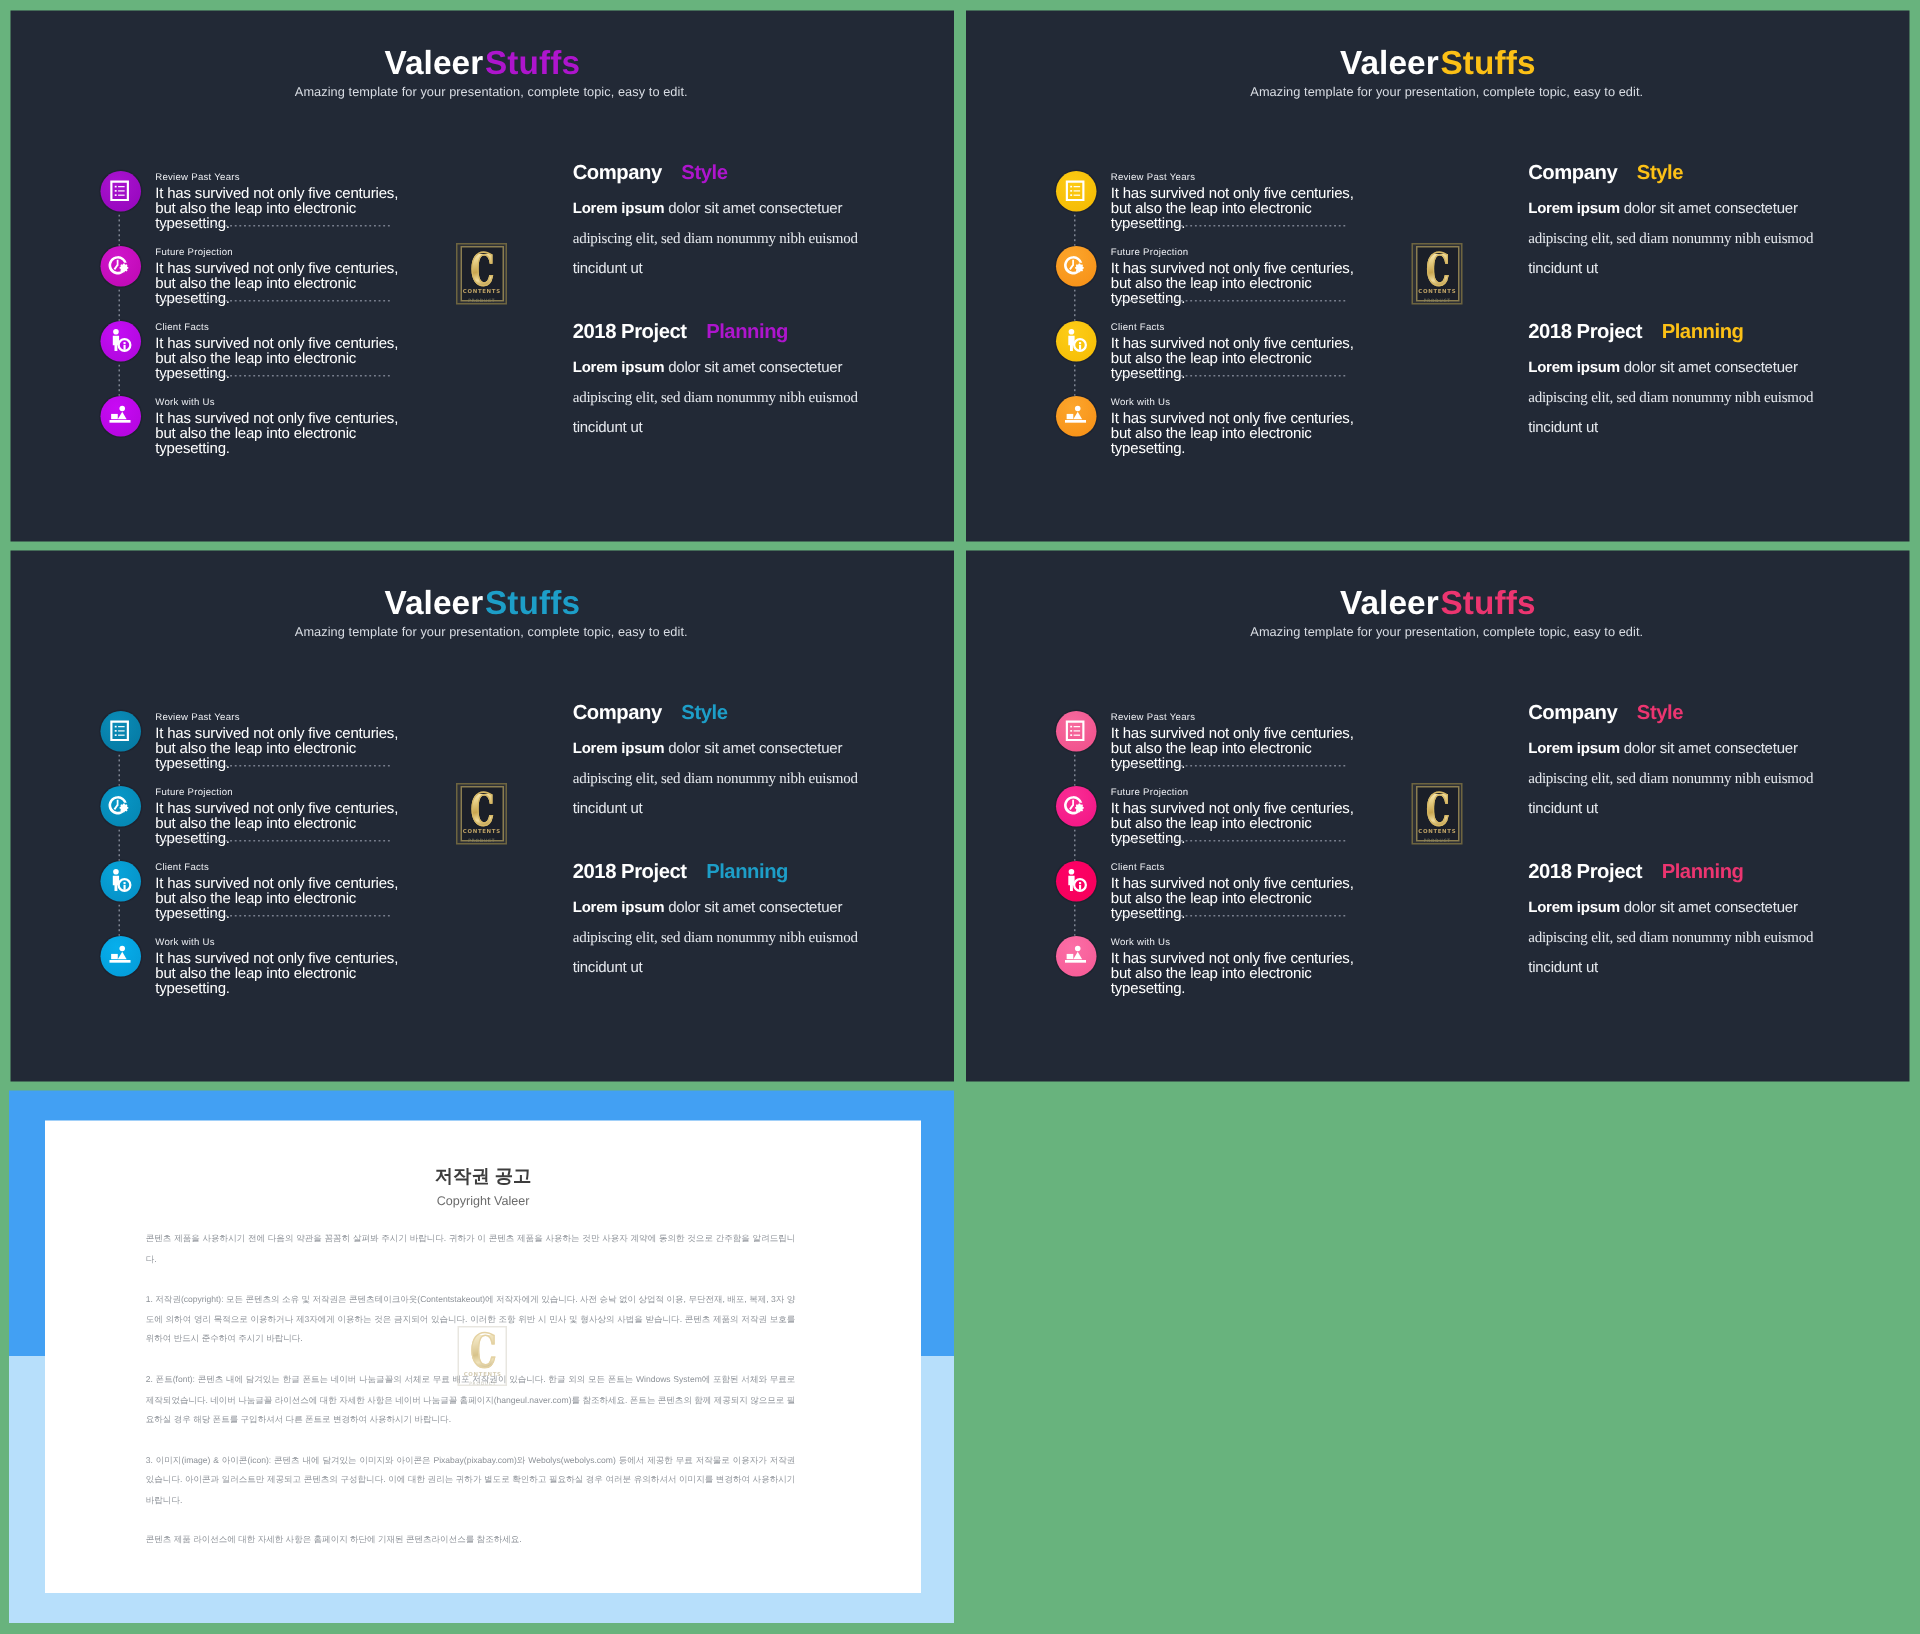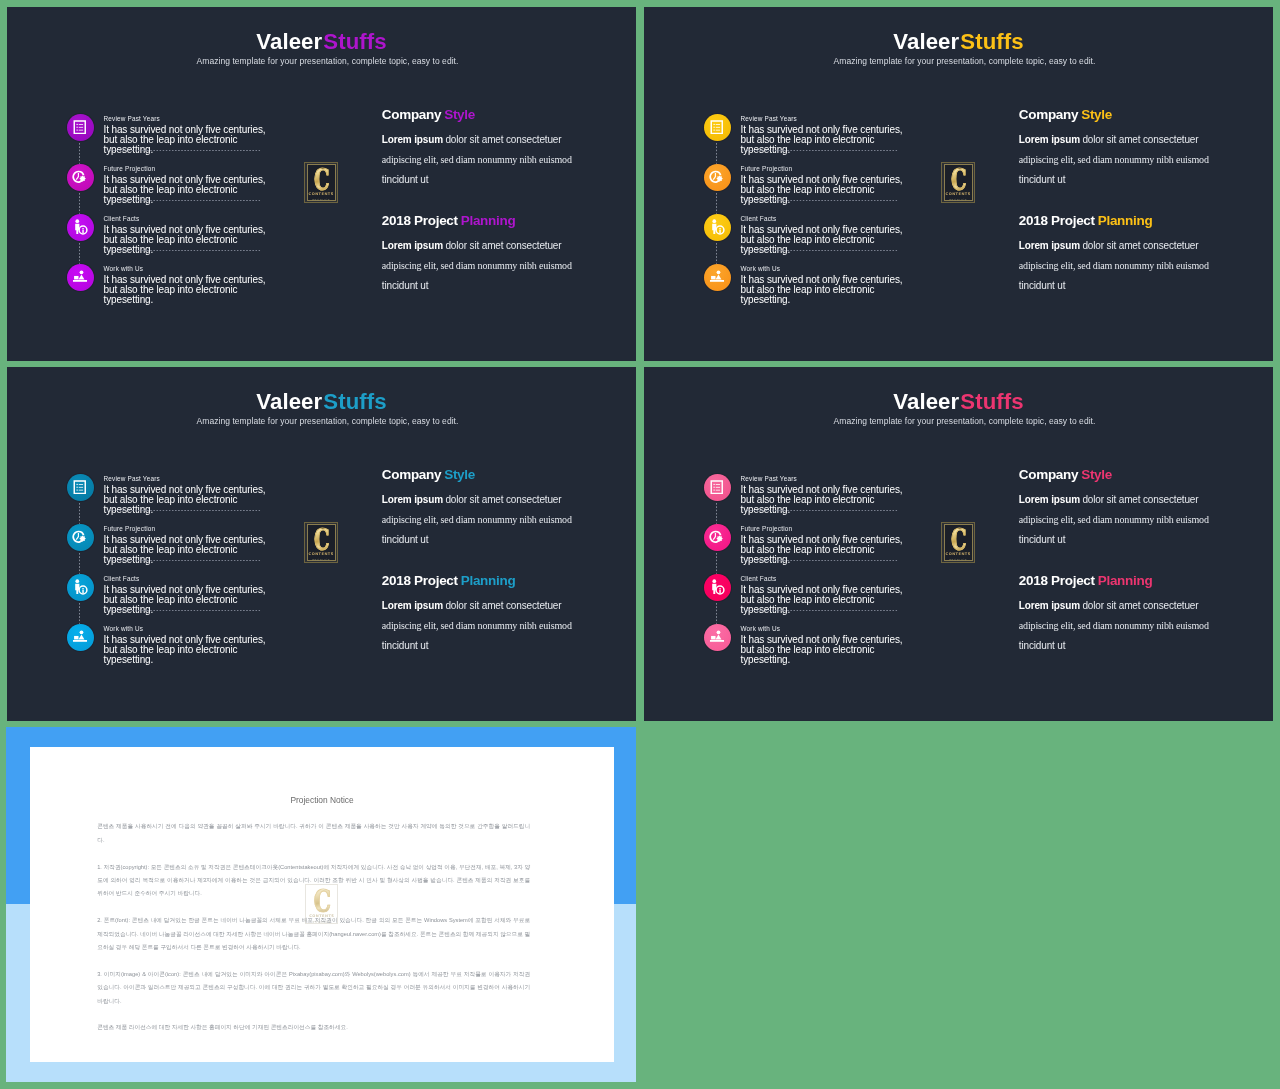--- a/index.html
+++ b/index.html
@@ -56,21 +56,21 @@
   .badge-t1{font-size:3.6px;letter-spacing:.45px;color:#bda165;margin-top:1.6px;font-weight:bold;
             font-family:"DejaVu Sans",sans-serif;}
   .badge-t2{font-size:2.9px;letter-spacing:.55px;color:#8a8564;margin-top:2px;
             font-family:"DejaVu Sans",sans-serif;}
 
   
   .rc{position:absolute;left:374.8px;top:100.9px;width:230px;}
   .rc-blk{position:absolute;left:0;width:230px;}
   .rc-h{position:absolute;left:0;top:0;font-size:13.5px;font-weight:bold;color:#ffffff;
         line-height:1;letter-spacing:-0.3px;white-space:nowrap;}
-  .rc-h .accent{margin-left:3px;}
+  .rc-h .accent{margin-left:13px;}
   .rc-p{position:absolute;left:0;font-size:10px;color:#e6e9ee;line-height:1;
         letter-spacing:-0.15px;white-space:nowrap;}
   .rc-p b{color:#ffffff;font-weight:bold;margin-right:2.5px;text-align:right;}
   .p1{top:27px;} .p2{top:47px;font-family:Liberation Serif, serif;} .p3{top:67px;}
 
   
   .a0{color:#ae15cd;} .a1{color:#fcc016;} .a2{color:#1d9ec8;} .a3{color:#ec3570;}
 
   
   .b00{background:radial-gradient(circle at 40% 28%,#a913cf,#9405bb);}
@@ -560,21 +560,22 @@
       <div class="rc-h"><span>2018 Project</span><span class="accent a3">Planning</span></div>
       <div class="rc-p p1"><b>Lorem ipsum</b><span>dolor sit amet consectetuer</span></div>
       <div class="rc-p p2">adipiscing elit, sed diam nonummy nibh euismod</div>
       <div class="rc-p p3">tincidunt ut</div>
     </div>
   </div>
 </div>
 <div class="docpanel">
   <div class="lower"></div>
   <div class="page">
-    <div class="doc-h2">Projection Notice</div>
+    <div class="doc-h1">저작권 공고</div>
+    <div class="doc-h2">Copyright Valeer</div>
     <div class="doc-body">
       <p>콘텐츠 제품을 사용하시기 전에 다음의 약관을 꼼꼼히 살펴봐 주시기 바랍니다. 귀하가 이 콘텐츠 제품을 사용하는 것만 사용자 계약에 동의한 것으로 간주함을 알려드립니다.</p>
       <p>1. 저작권(copyright): 모든 콘텐츠의 소유 및 저작권은 콘텐츠테이크아웃(Contentstakeout)에 저작자에게 있습니다. 사전 승낙 없이 상업적 이용, 무단전재, 배포, 복제, 3자 양도에 의하여 영리 목적으로 이용하거나 제3자에게 이용하는 것은 금지되어 있습니다. 이러한 조항 위반 시 민사 및 형사상의 사법을 받습니다. 콘텐츠 제품의 저작권 보호를 위하여 반드시 준수하여 주시기 바랍니다.</p>
       <p>2. 폰트(font): 콘텐츠 내에 담겨있는 한글 폰트는 네이버 나눔글꼴의 서체로 무료 배포 저작권이 있습니다. 한글 외의 모든 폰트는 Windows System에 포함된 서체와 무료로 제작되었습니다. 네이버 나눔글꼴 라이선스에 대한 자세한 사항은 네이버 나눔글꼴 홈페이지(hangeul.naver.com)를 참조하세요. 폰트는 콘텐츠의 함께 제공되지 않으므로 필요하실 경우 해당 폰트를 구입하셔서 다른 폰트로 변경하여 사용하시기 바랍니다.</p>
       <p>3. 이미지(image) &amp; 아이콘(icon): 콘텐츠 내에 담겨있는 이미지와 아이콘은 Pixabay(pixabay.com)와 Webolys(webolys.com) 등에서 제공한 무료 저작물로 이용자가 저작권있습니다. 아이콘과 일러스트만 제공되고 콘텐츠의 구성합니다. 이에 대한 권리는 귀하가 별도로 확인하고 필요하실 경우 여러분 유의하셔서 이미지를 변경하여 사용하시기 바랍니다.</p>
       <p>콘텐츠 제품 라이선스에 대한 자세한 사항은 홈페이지 하단에 기재된 콘텐츠라이선스를 참조하세요.</p>
     </div>
     <div class="watermark">
       <span class="wm-c">C</span>
       <span class="wm-t1">CONTENTS</span>

